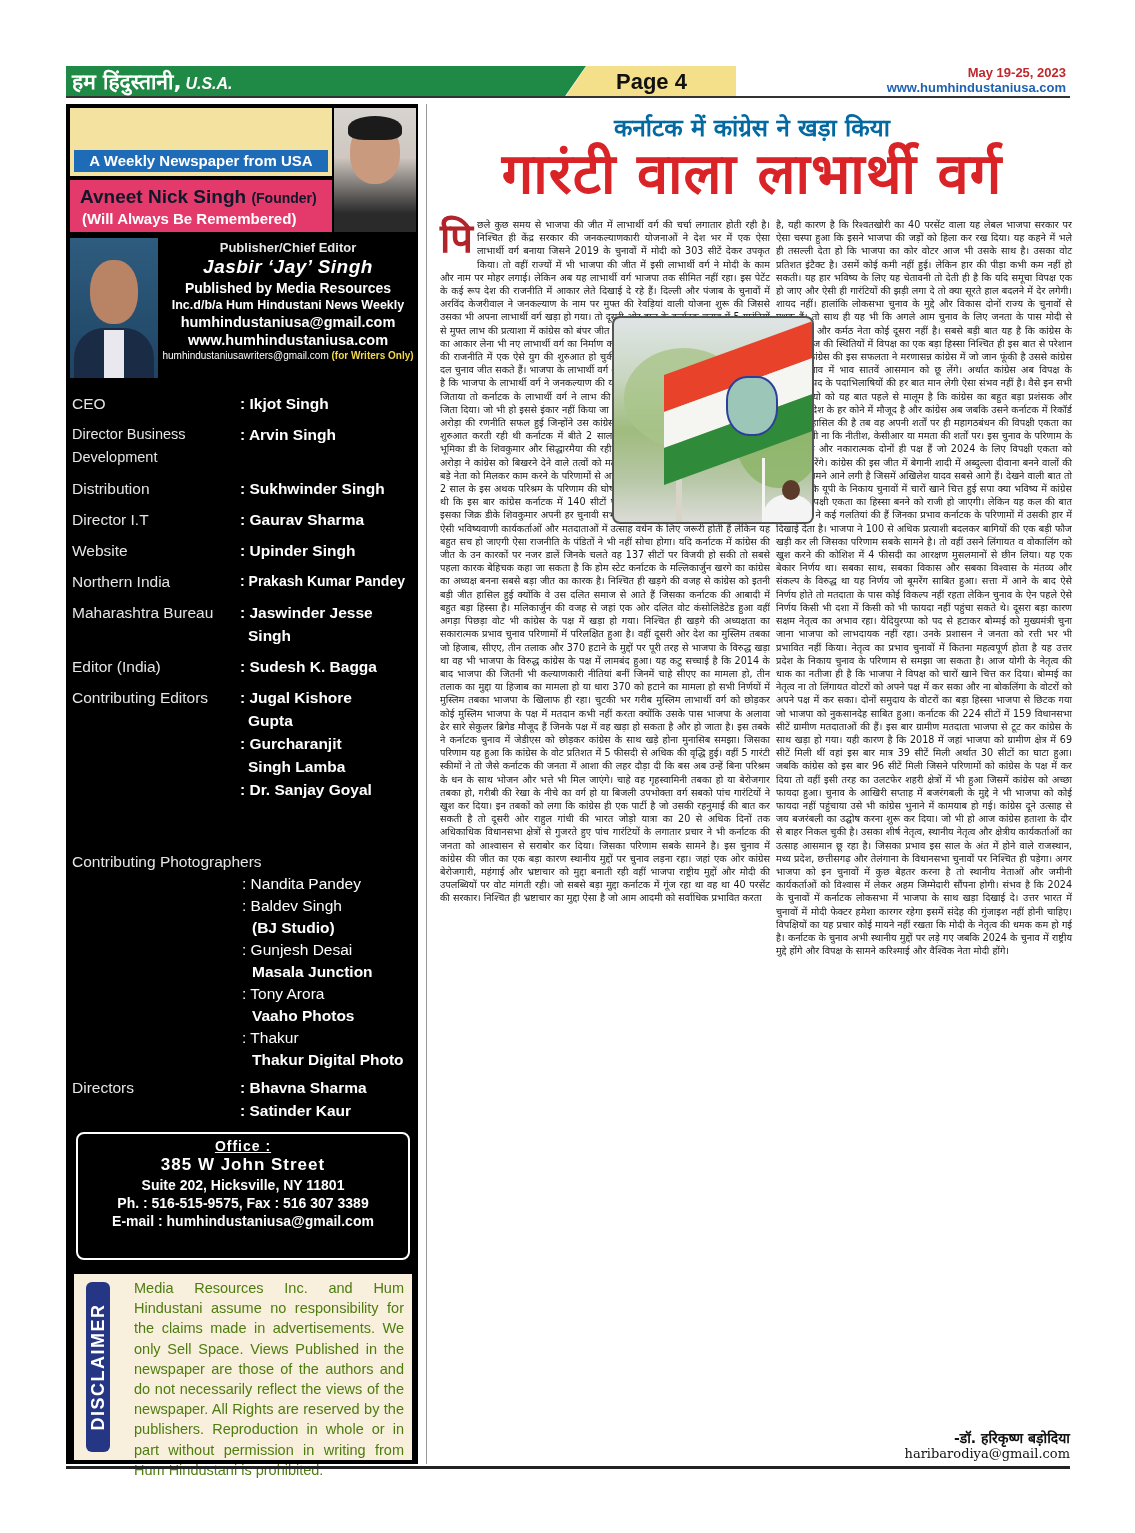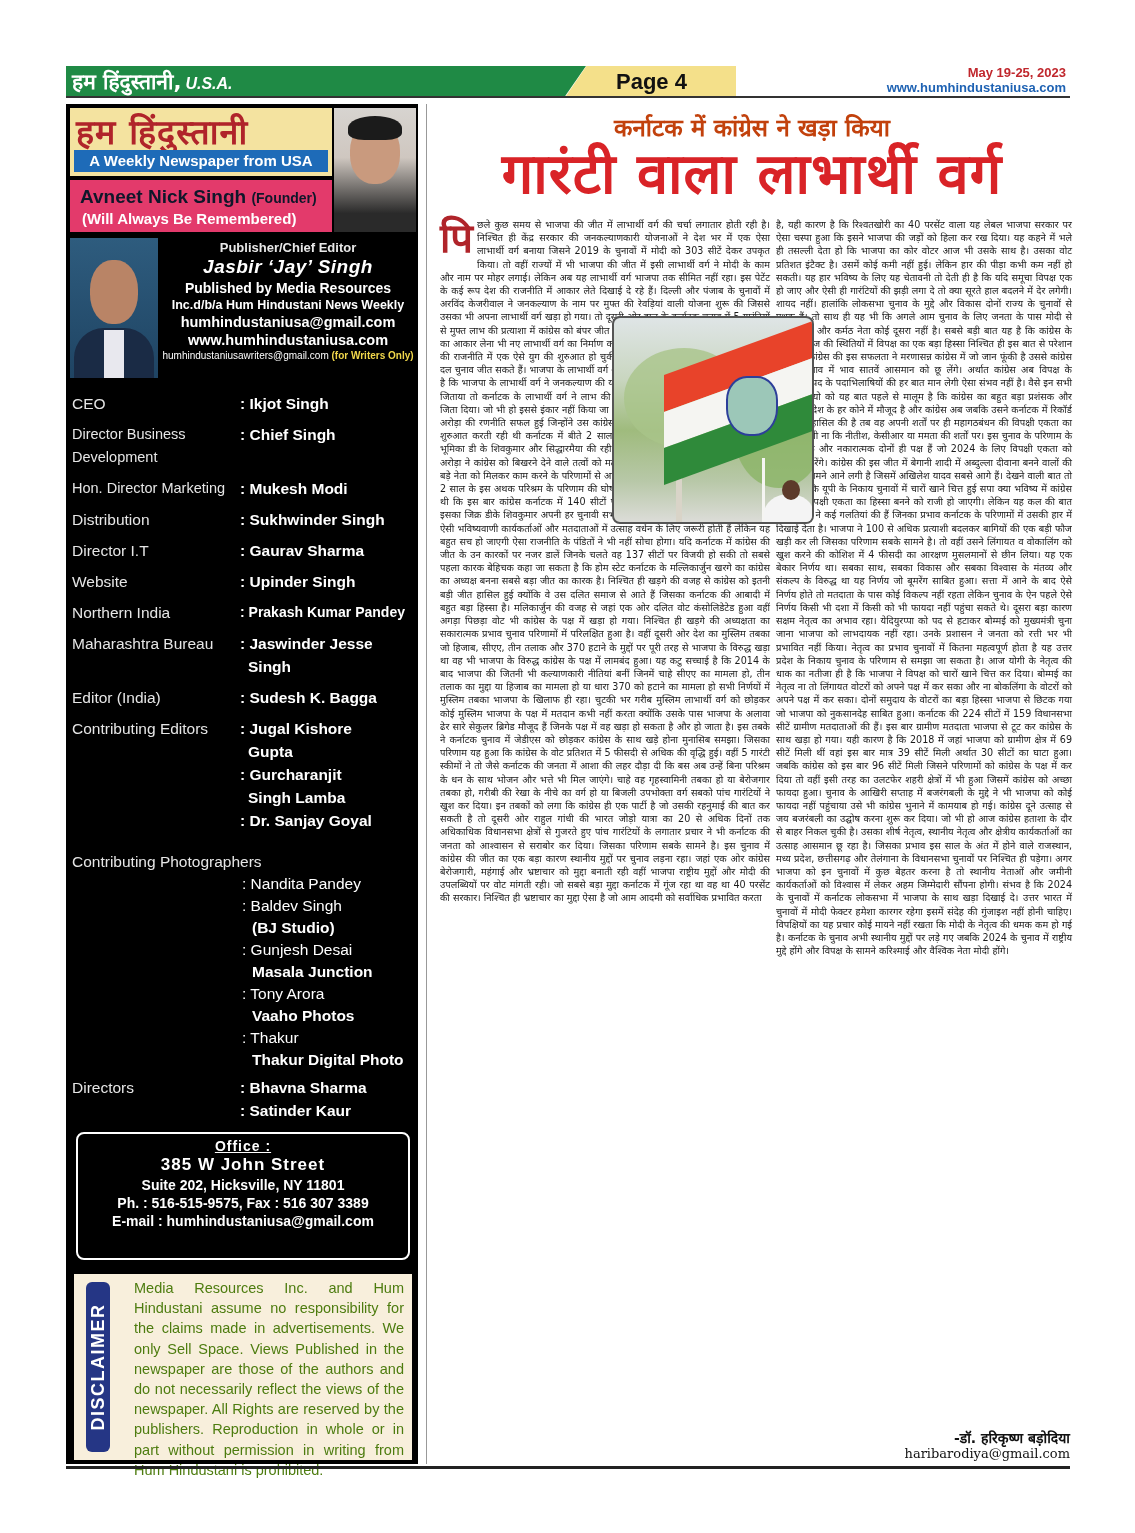--- a/index.html
+++ b/index.html
@@ -65,21 +65,21 @@
   .office-street { font-size: 17px; font-weight: bold; letter-spacing: 1px; margin-top: 1px; }
   .office-line { font-size: 14px; font-weight: bold; margin-top: 2px; white-space: nowrap; }
 
   .disclaimer { position: absolute; left: 6px; top: 1168px; width: 338px; height: 186px; background: #f8efdc; }
   .disc-tab { position: absolute; left: 12px; top: 8px; width: 24px; height: 170px; background: #253685; border-radius: 6px; }
   .disc-tab span { position: absolute; left: 50%; top: 50%; transform: translate(-50%,-50%) rotate(-90deg); color: #fff; font-weight: bold; font-size: 18px; letter-spacing: 1.5px; white-space: nowrap; }
   .disc-text { position: absolute; left: 60px; top: 4px; width: 270px; font-size: 14.5px; line-height: 20.2px; color: #4d7c0f; text-align: justify; }
 
   
   .article { position: absolute; left: 432px; top: 104px; width: 640px; height: 1360px; }
-  .kicker { position: absolute; left: 0; top: 6px; width: 640px; text-align: center; font-family: "DejaVu Sans", sans-serif; font-weight: bold; font-size: 24px; color: #c2410c; }
+  .kicker { position: absolute; left: 0; top: 6px; width: 640px; text-align: center; font-family: "DejaVu Sans", sans-serif; font-weight: bold; font-size: 24px; color: #0369a1; }
   .headline { position: absolute; left: 0; top: 38px; width: 640px; text-align: center; font-family: "DejaVu Sans", sans-serif; font-weight: bold; font-size: 56px; color: #d92327; letter-spacing: 1px; line-height: 64px; }
 
   .col { position: absolute; font-family: "DejaVu Sans", sans-serif; font-size: 9.6px; line-height: 13.2px; color: #1b1b1b; text-align: justify; }
   .col1 { left: 8px; top: 114px; width: 330px; }
   .col2 { left: 344px; top: 114px; width: 296px; }
   .dropcap { float: left; font-family: "DejaVu Serif", serif; font-size: 40px; line-height: 40px; color: #b0242a; font-weight: bold; margin: 0 4px 0 0; }
 
   .photo { position: absolute; left: 180px; top: 212px; width: 202px; height: 208px; border: 2px solid #555; border-radius: 8px; overflow: hidden; background: linear-gradient(180deg, #dfe5e6 0%, #c9d6c0 30%, #9fbb7d 55%, #b8c8a8 80%, #dcdcd8 100%); }
   .photo .tree1 { position: absolute; left: 10px; top: 30px; width: 120px; height: 100px; border-radius: 50%; background: #a9c48a; opacity: 0.8; }
   .photo .tree2 { position: absolute; left: 120px; top: 60px; width: 90px; height: 110px; border-radius: 50%; background: #8db56a; opacity: 0.85; }
@@ -111,21 +111,20 @@
   <div class="mh-page">
       <span>Page 4</span>
     </div>
   <div class="mh-date">May 19-25, 2023</div>
   <div class="mh-url">www.humhindustaniusa.com</div>
 </div>
 <div class="mh-rule"></div>
 
 <div class="sidebar">
   <div class="brand-box">
-    <div class="brand-hindi">हम हिंदुस्तानी</div>
     <div class="brand-tag">A Weekly Newspaper from USA</div>
   </div>
   <div class="founder-photo">
     <div class="founder-face"></div>
     <div class="founder-hair"></div>
   </div>
   <div class="founder-box">
     <div class="founder-name"><span>Avneet Nick Singh</span> <span class="role">(Founder)</span></div>
     <div class="founder-note">(Will Always Be Remembered)</div>
   </div>
@@ -148,27 +147,21 @@
   <div class="staff" id="staff-list">
       <div class="staff-row">
         <div class="label">CEO</div>
         <div class="vals">
           <div>: Ikjot Singh</div>
         </div>
       </div>
       <div class="staff-row">
         <div class="label tight">Director Business Development</div>
         <div class="vals">
-          <div>: Chief Singh</div>
-        </div>
-      </div>
-      <div class="staff-row">
-        <div class="label tight">Hon. Director Marketing</div>
-        <div class="vals">
-          <div>: Mukesh Modi</div>
+          <div>: Arvin Singh</div>
         </div>
       </div>
       <div class="staff-row">
         <div class="label">Distribution</div>
         <div class="vals">
           <div>: Sukhwinder Singh</div>
         </div>
       </div>
       <div class="staff-row">
         <div class="label">Director I.T</div>

